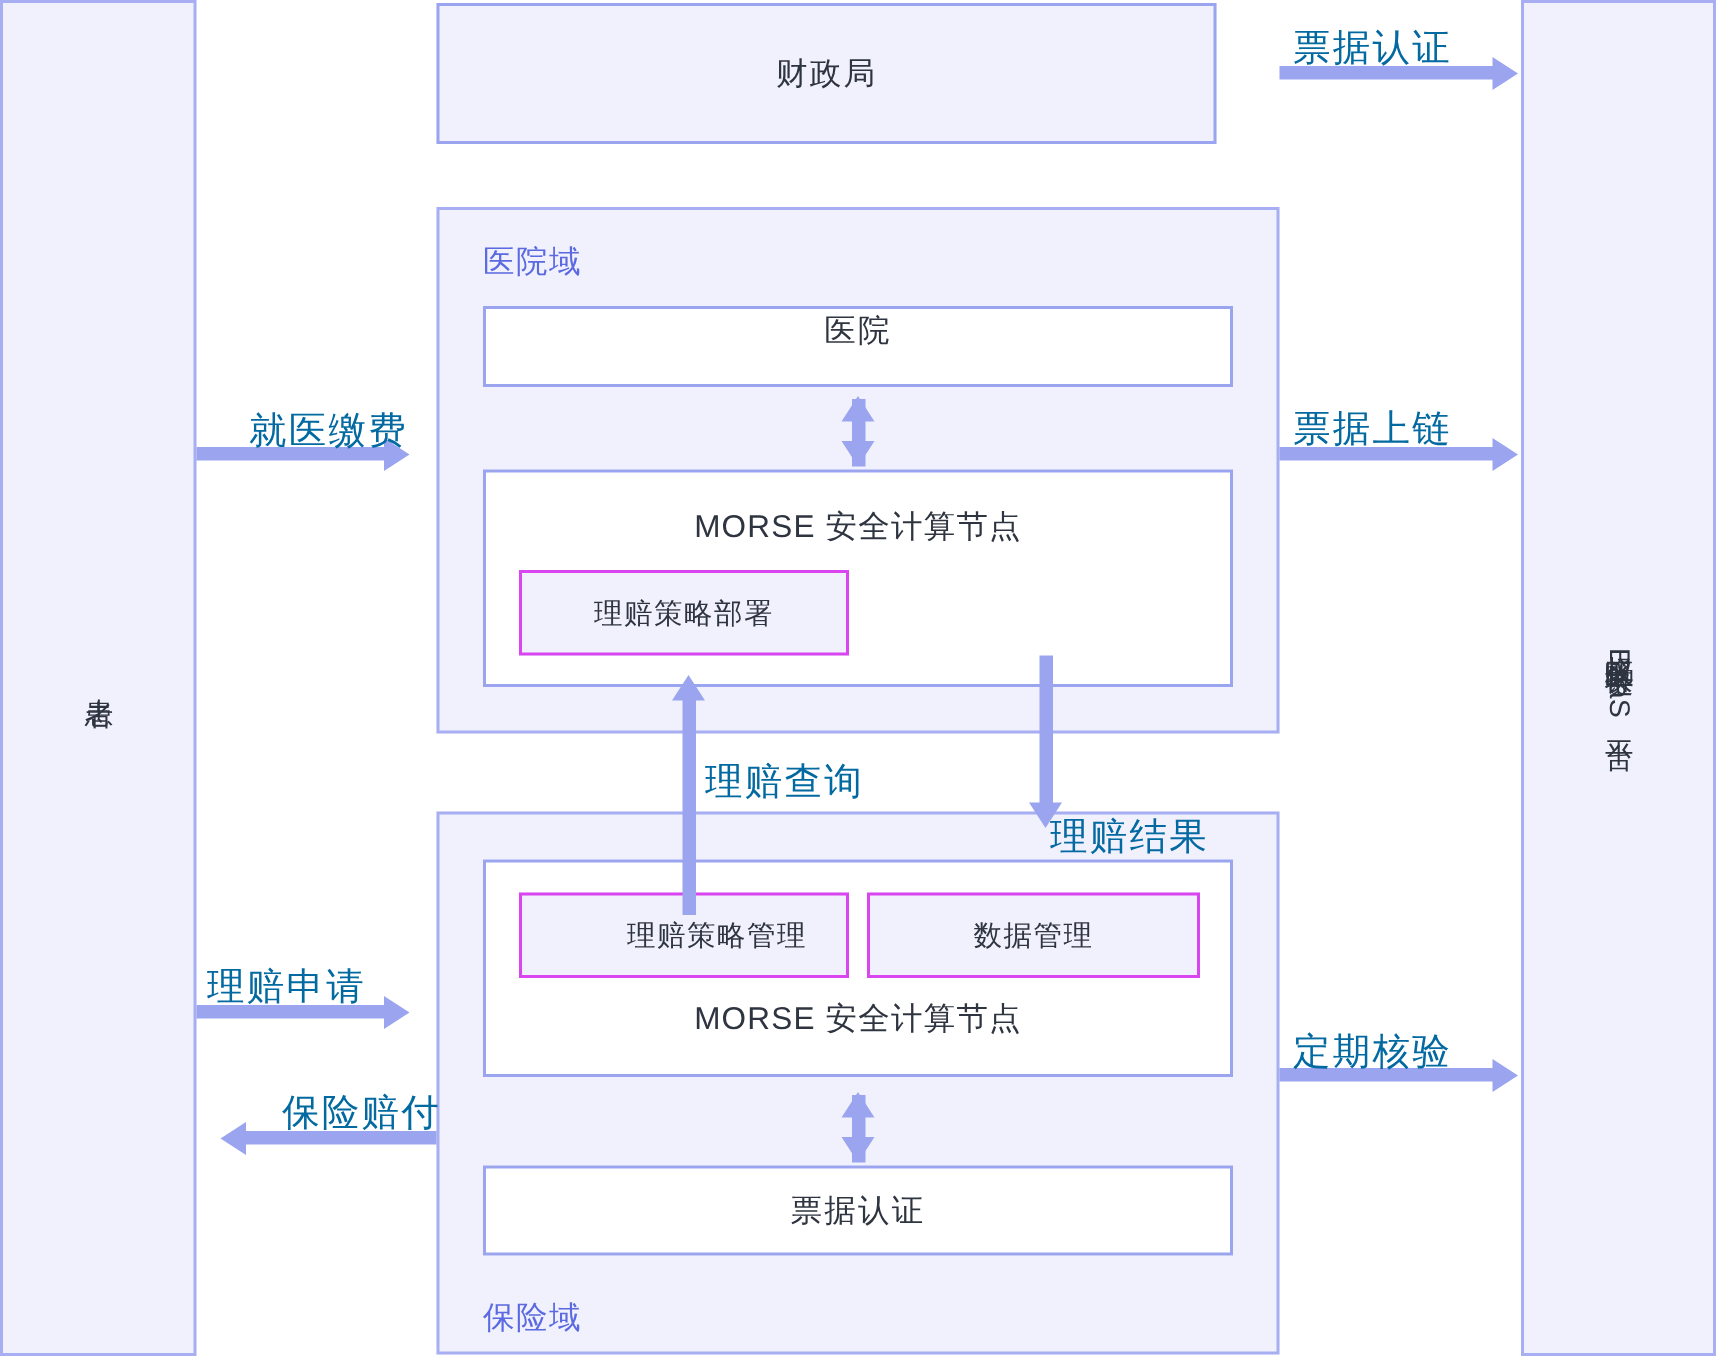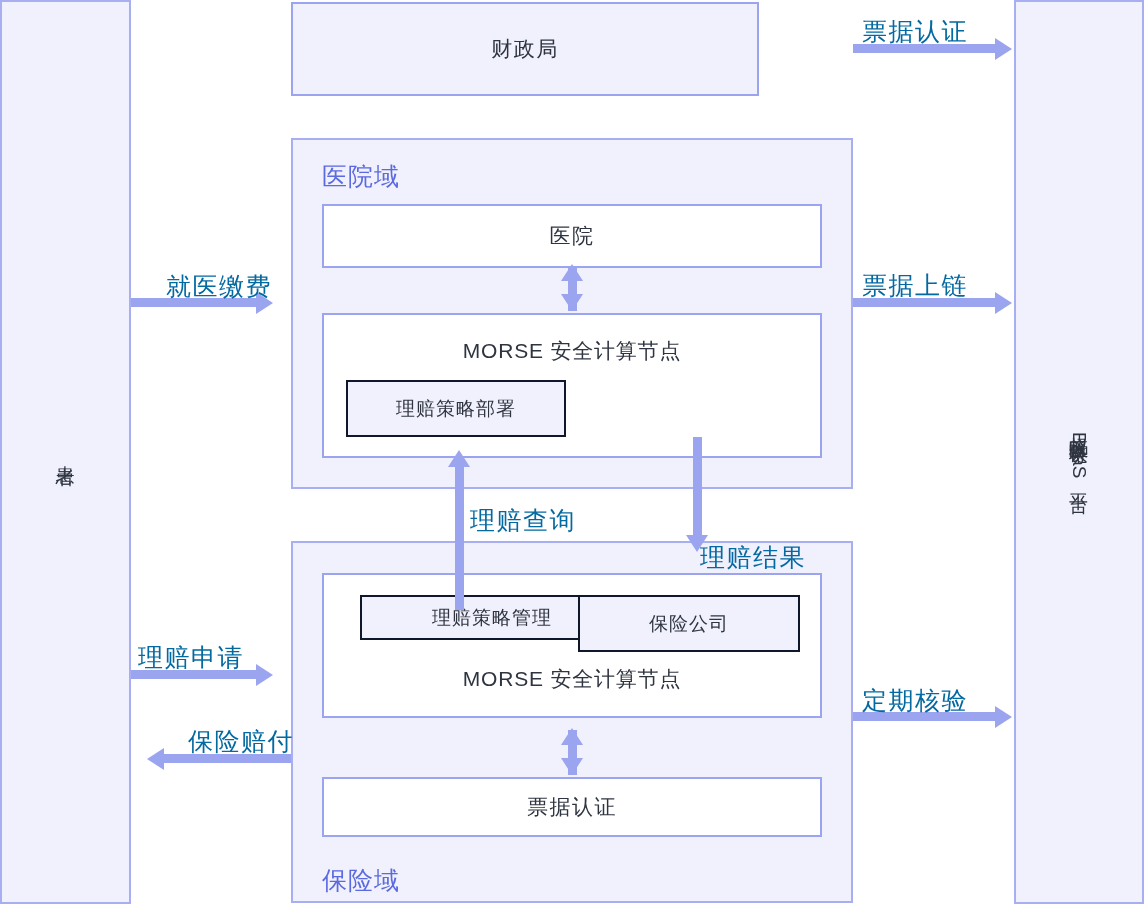--- a/index.html
+++ b/index.html
@@ -62,21 +62,21 @@
 
   
   .domain {
     position: absolute;
     box-sizing: border-box;
     border: 2px solid #a7aff2;
     background: #f0f1fd;
   }
   .domain-label {
     position: absolute;
-    font-size: 25px;
+    font-size: 21px;
     color: #5b6ae0;
     letter-spacing: 1px;
   }
 
   
   .node {
     position: absolute;
     box-sizing: border-box;
     border: 2px solid #9aa4ef;
     background: #ffffff;
@@ -86,21 +86,21 @@
     left: 0;
     right: 0;
     text-align: center;
     font-size: 21px;
     color: #2e3440;
     letter-spacing: .8px;
   }
   .subnode {
     position: absolute;
     box-sizing: border-box;
-    border: 2px solid #0f172a;
+    border: 2px solid #d946ef;
     background: #f0f1fd;
     display: flex;
     align-items: center;
     justify-content: center;
     font-size: 19px;
     color: #2e3440;
     letter-spacing: 1px;
   }
   .plain-box-label {
     font-size: 21px;
@@ -160,28 +160,28 @@
   <div class="actor-col" style="left:0px; top:0px; width:131px; height:904px;">
     <span class="vtext">患者</span>
   </div>
 
   <div class="actor-col" style="left:1014px; top:0px; width:130px; height:904px;">
     <span class="vtext-mixed" style="writing-mode:vertical-rl; text-orientation:upright;">
       <span>蚂蚁区块链</span><span style="text-orientation:sideways; writing-mode:vertical-rl; letter-spacing:0;">BaaS</span><span>平台</span>
     </span>
   </div>
 
-  <div class="box fill-lav" style="left:291px; top:2px; width:468px; height:94px;">
+  <div class="box fill-lav" style="left:291px; top:2px; width:520px; height:94px;">
     <span class="plain-box-label">财政局</span>
   </div>
 
   <div class="domain" style="left:291px; top:138px; width:562px; height:351px;"></div>
   <div class="domain-label" style="left:322px; top:160px;">医院域</div>
 
-  <div class="node" style="left:322px; top:204px; width:500px; height:64px; display:flex; align-items:center; justify-content:center;">
+  <div class="node" style="left:322px; top:204px; width:500px; height:54px; display:flex; align-items:flex-start; justify-content:center;">
     <span class="plain-box-label">医院</span>
   </div>
 
   <div class="node" style="left:322px; top:313px; width:500px; height:145px;">
     <div class="node-title" style="top:22px;">MORSE 安全计算节点</div>
   </div>
   <div class="subnode" style="left:346px; top:380px; width:220px; height:57px;">
     <span>理赔策略部署</span>
   </div>
 
@@ -190,25 +190,25 @@
     <div class="head head-u" style="left:561px; top:264px;"></div>
     <div class="head head-d" style="left:561px; top:294px;"></div>
   </div>
 
   <div class="domain" style="left:291px; top:541px; width:562px; height:362px;"></div>
   <div class="domain-label" style="left:322px; top:864px;">保险域</div>
 
   <div class="node" style="left:322px; top:573px; width:500px; height:145px;">
     <div class="node-title" style="top:90px;">MORSE 安全计算节点</div>
   </div>
-  <div class="subnode" style="left:360px; top:595px; width:220px; height:45px;padding-left:44px;">
+  <div class="subnode" style="left:346px; top:595px; width:220px; height:57px;padding-left:44px;">
     <span>理赔策略管理</span>
   </div>
   <div class="subnode" style="left:578px; top:595px; width:222px; height:57px;">
-    <span>保险公司</span>
+    <span>数据管理</span>
   </div>
 
   <div class="node" style="left:322px; top:777px; width:500px; height:60px; display:flex; align-items:center; justify-content:center;">
     <span class="plain-box-label">票据认证</span>
   </div>
 
   <div>
     <div class="arrow-v" style="left:568px; top:730px; height:45px;"></div>
     <div class="head head-u" style="left:561px; top:728px;"></div>
     <div class="head head-d" style="left:561px; top:758px;"></div>

